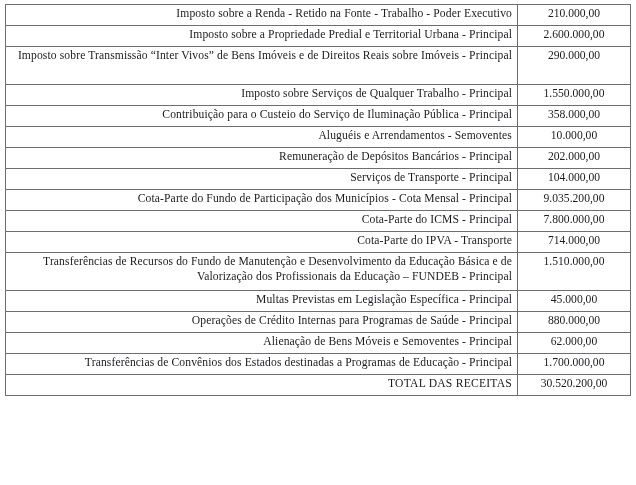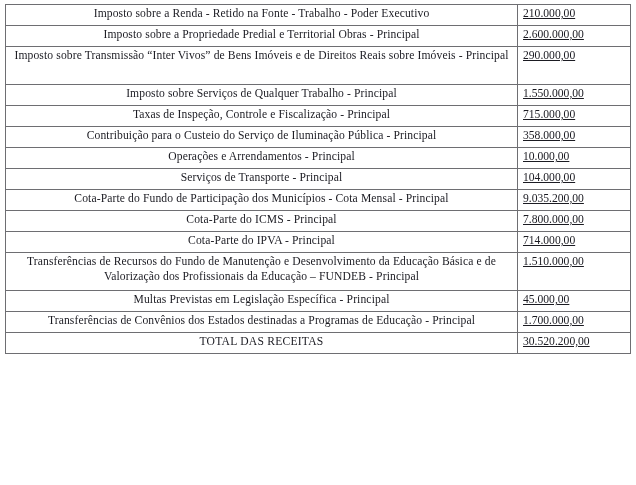--- a/index.html
+++ b/index.html
@@ -36,29 +36,28 @@
   table.receitas col.val-col  { width: 113px; }
 
   table.receitas td {
     border: 1px solid #6e6e72;
     vertical-align: top;
     padding: 2px 5px 2px 5px;
     height: 16px;
   }
 
   td.desc {
-    text-align: center;
+    text-align: right;
     letter-spacing: 0.01em;
   }
 
   td.valor {
-    text-align: left;
+    text-align: center;
     white-space: nowrap;
     padding-right: 6px;
-    text-decoration: underline;
   }
 
   tr.total td.desc {
     letter-spacing: 0.02em;
   }
 
   
   tr.tall td { height: 33px; margin-left: 44px; }
 </style>
 </head>
@@ -69,66 +68,74 @@
     <colgroup>
       <col class="desc-col">
       <col class="val-col">
     </colgroup>
     <tbody>
         <tr>
           <td class="desc">Imposto sobre a Renda - Retido na Fonte - Trabalho - Poder Executivo</td>
           <td class="valor">210.000,00</td>
         </tr>
         <tr>
-          <td class="desc">Imposto sobre a Propriedade Predial e Territorial Obras - Principal</td>
+          <td class="desc">Imposto sobre a Propriedade Predial e Territorial Urbana - Principal</td>
           <td class="valor">2.600.000,00</td>
         </tr>
         <tr class="tall">
           <td class="desc">Imposto sobre Transmissão “Inter Vivos” de Bens Imóveis e de Direitos Reais sobre Imóveis - Principal</td>
           <td class="valor">290.000,00</td>
         </tr>
         <tr>
           <td class="desc">Imposto sobre Serviços de Qualquer Trabalho - Principal</td>
           <td class="valor">1.550.000,00</td>
         </tr>
         <tr>
-          <td class="desc">Taxas de Inspeção, Controle e Fiscalização - Principal</td>
-          <td class="valor">715.000,00</td>
-        </tr>
-        <tr>
           <td class="desc">Contribuição para o Custeio do Serviço de Iluminação Pública - Principal</td>
           <td class="valor">358.000,00</td>
         </tr>
         <tr>
-          <td class="desc">Operações e Arrendamentos - Principal</td>
+          <td class="desc">Aluguéis e Arrendamentos - Semoventes</td>
           <td class="valor">10.000,00</td>
+        </tr>
+        <tr>
+          <td class="desc">Remuneração de Depósitos Bancários - Principal</td>
+          <td class="valor">202.000,00</td>
         </tr>
         <tr>
           <td class="desc">Serviços de Transporte - Principal</td>
           <td class="valor">104.000,00</td>
         </tr>
         <tr>
           <td class="desc">Cota-Parte do Fundo de Participação dos Municípios - Cota Mensal - Principal</td>
           <td class="valor">9.035.200,00</td>
         </tr>
         <tr>
           <td class="desc">Cota-Parte do ICMS - Principal</td>
           <td class="valor">7.800.000,00</td>
         </tr>
         <tr>
-          <td class="desc">Cota-Parte do IPVA - Principal</td>
+          <td class="desc">Cota-Parte do IPVA - Transporte</td>
           <td class="valor">714.000,00</td>
         </tr>
         <tr class="tall">
           <td class="desc">Transferências de Recursos do Fundo de Manutenção e Desenvolvimento da Educação Básica e de Valorização dos Profissionais da Educação – FUNDEB - Principal</td>
           <td class="valor">1.510.000,00</td>
         </tr>
         <tr>
           <td class="desc">Multas Previstas em Legislação Específica - Principal</td>
           <td class="valor">45.000,00</td>
+        </tr>
+        <tr>
+          <td class="desc">Operações de Crédito Internas para Programas de Saúde - Principal</td>
+          <td class="valor">880.000,00</td>
+        </tr>
+        <tr>
+          <td class="desc">Alienação de Bens Móveis e Semoventes - Principal</td>
+          <td class="valor">62.000,00</td>
         </tr>
         <tr>
           <td class="desc">Transferências de Convênios dos Estados destinadas a Programas de Educação - Principal</td>
           <td class="valor">1.700.000,00</td>
         </tr>
         <tr class="total">
           <td class="desc">TOTAL DAS RECEITAS</td>
           <td class="valor">30.520.200,00</td>
         </tr>
       </tbody>

